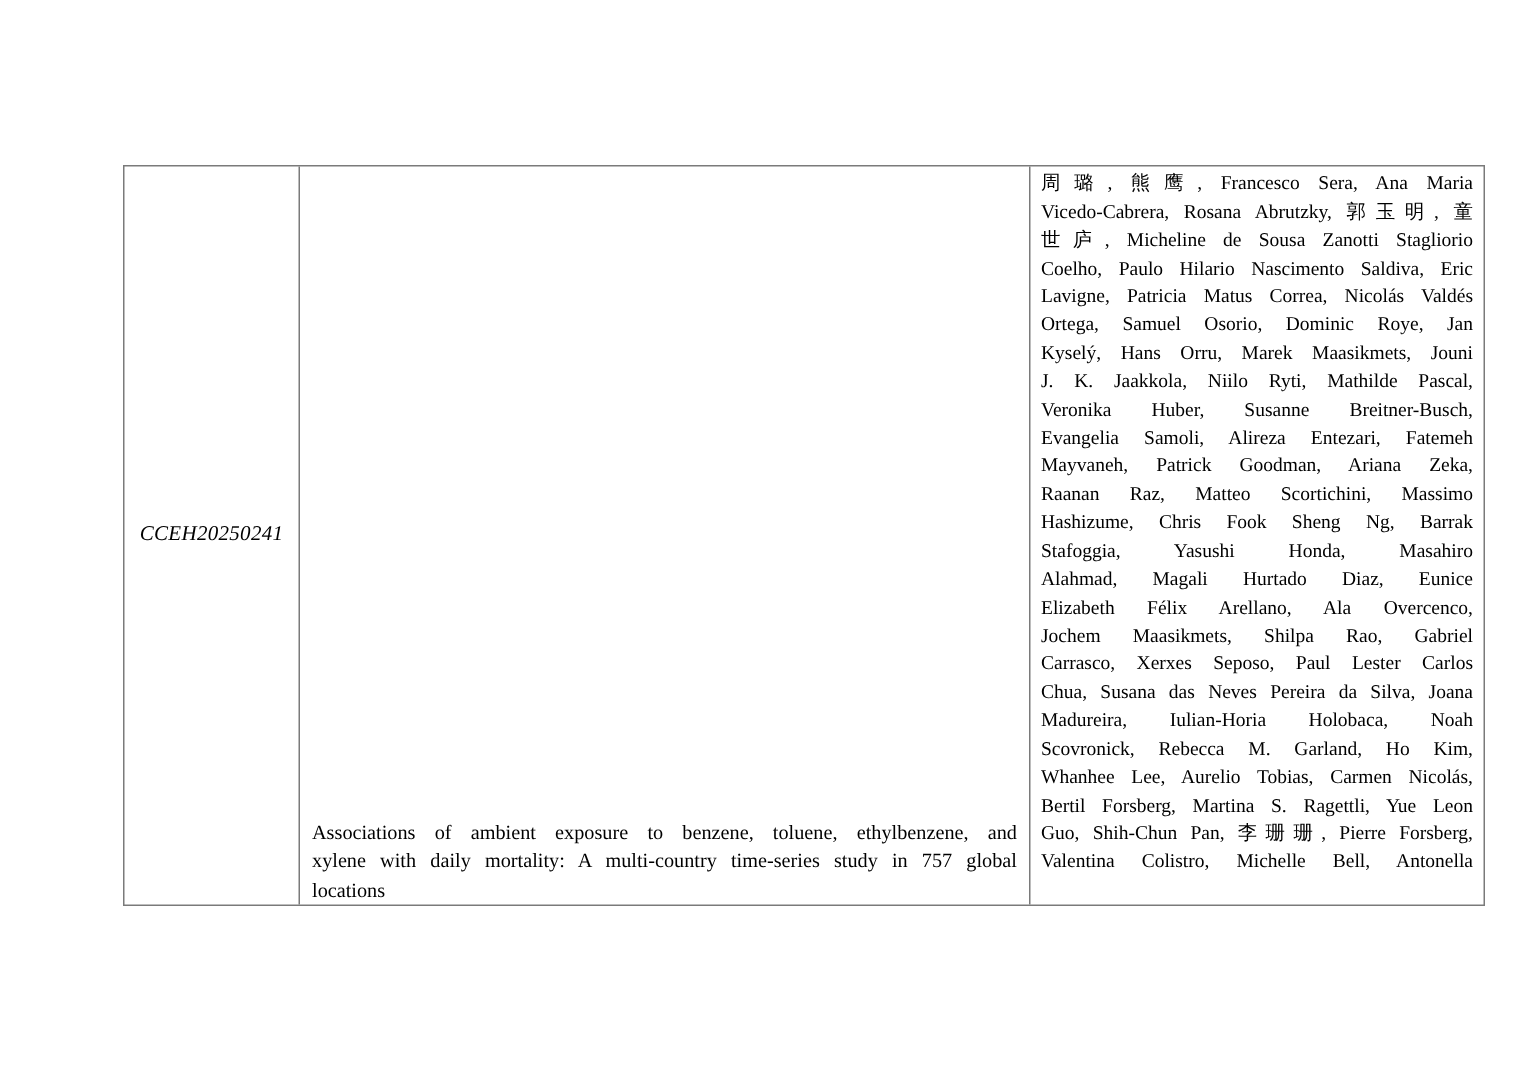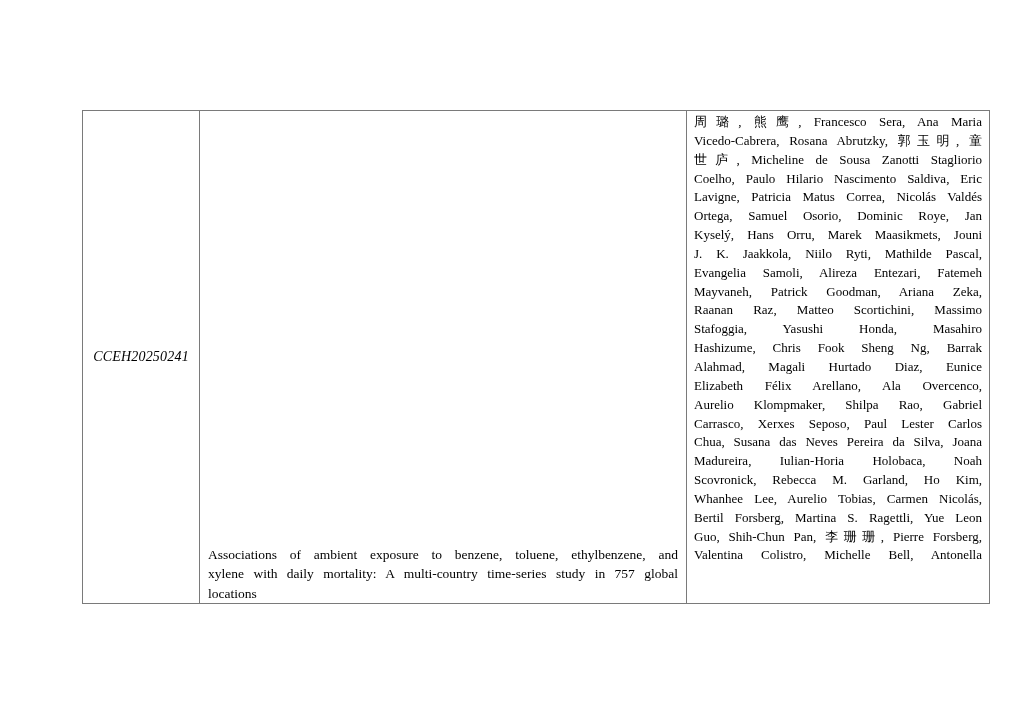--- a/index.html
+++ b/index.html
@@ -89,28 +89,29 @@
     <div class="cell cell-authors">
       <div>
           <div class="jline">周璐, 熊鹰, Francesco Sera, Ana Maria</div>
           <div class="jline">Vicedo-Cabrera, Rosana Abrutzky, 郭玉明, 童</div>
           <div class="jline">世庐, Micheline de Sousa Zanotti Stagliorio</div>
           <div class="jline">Coelho, Paulo Hilario Nascimento Saldiva, Eric</div>
           <div class="jline">Lavigne, Patricia Matus Correa, Nicolás Valdés</div>
           <div class="jline">Ortega, Samuel Osorio, Dominic Roye, Jan</div>
           <div class="jline">Kyselý, Hans Orru, Marek Maasikmets, Jouni</div>
           <div class="jline">J. K. Jaakkola, Niilo Ryti, Mathilde Pascal,</div>
+          <div class="jline">Veronika Huber, Susanne Breitner-Busch,</div>
           <div class="jline">Evangelia Samoli, Alireza Entezari, Fatemeh</div>
           <div class="jline">Mayvaneh, Patrick Goodman, Ariana Zeka,</div>
           <div class="jline">Raanan Raz, Matteo Scortichini, Massimo</div>
+          <div class="jline">Hashizume, Chris Fook Sheng Ng, Barrak</div>
           <div class="jline">Stafoggia, Yasushi Honda, Masahiro</div>
-          <div class="jline">Hashizume, Chris Fook Sheng Ng, Barrak</div>
           <div class="jline">Alahmad, Magali Hurtado Diaz, Eunice</div>
           <div class="jline">Elizabeth Félix Arellano, Ala Overcenco,</div>
-          <div class="jline">Aurelio Klompmaker, Shilpa Rao, Gabriel</div>
+          <div class="jline">Jochem Maasikmets, Shilpa Rao, Gabriel</div>
           <div class="jline">Carrasco, Xerxes Seposo, Paul Lester Carlos</div>
           <div class="jline">Chua, Susana das Neves Pereira da Silva, Joana</div>
           <div class="jline">Madureira, Iulian-Horia Holobaca, Noah</div>
           <div class="jline">Scovronick, Rebecca M. Garland, Ho Kim,</div>
           <div class="jline">Whanhee Lee, Aurelio Tobias, Carmen Nicolás,</div>
           <div class="jline">Bertil Forsberg, Martina S. Ragettli, Yue Leon</div>
           <div class="jline">Guo, Shih-Chun Pan, 李珊珊, Pierre Forsberg,</div>
           <div class="jline">Valentina Colistro, Michelle Bell, Antonella</div>
         </div>
     </div>

